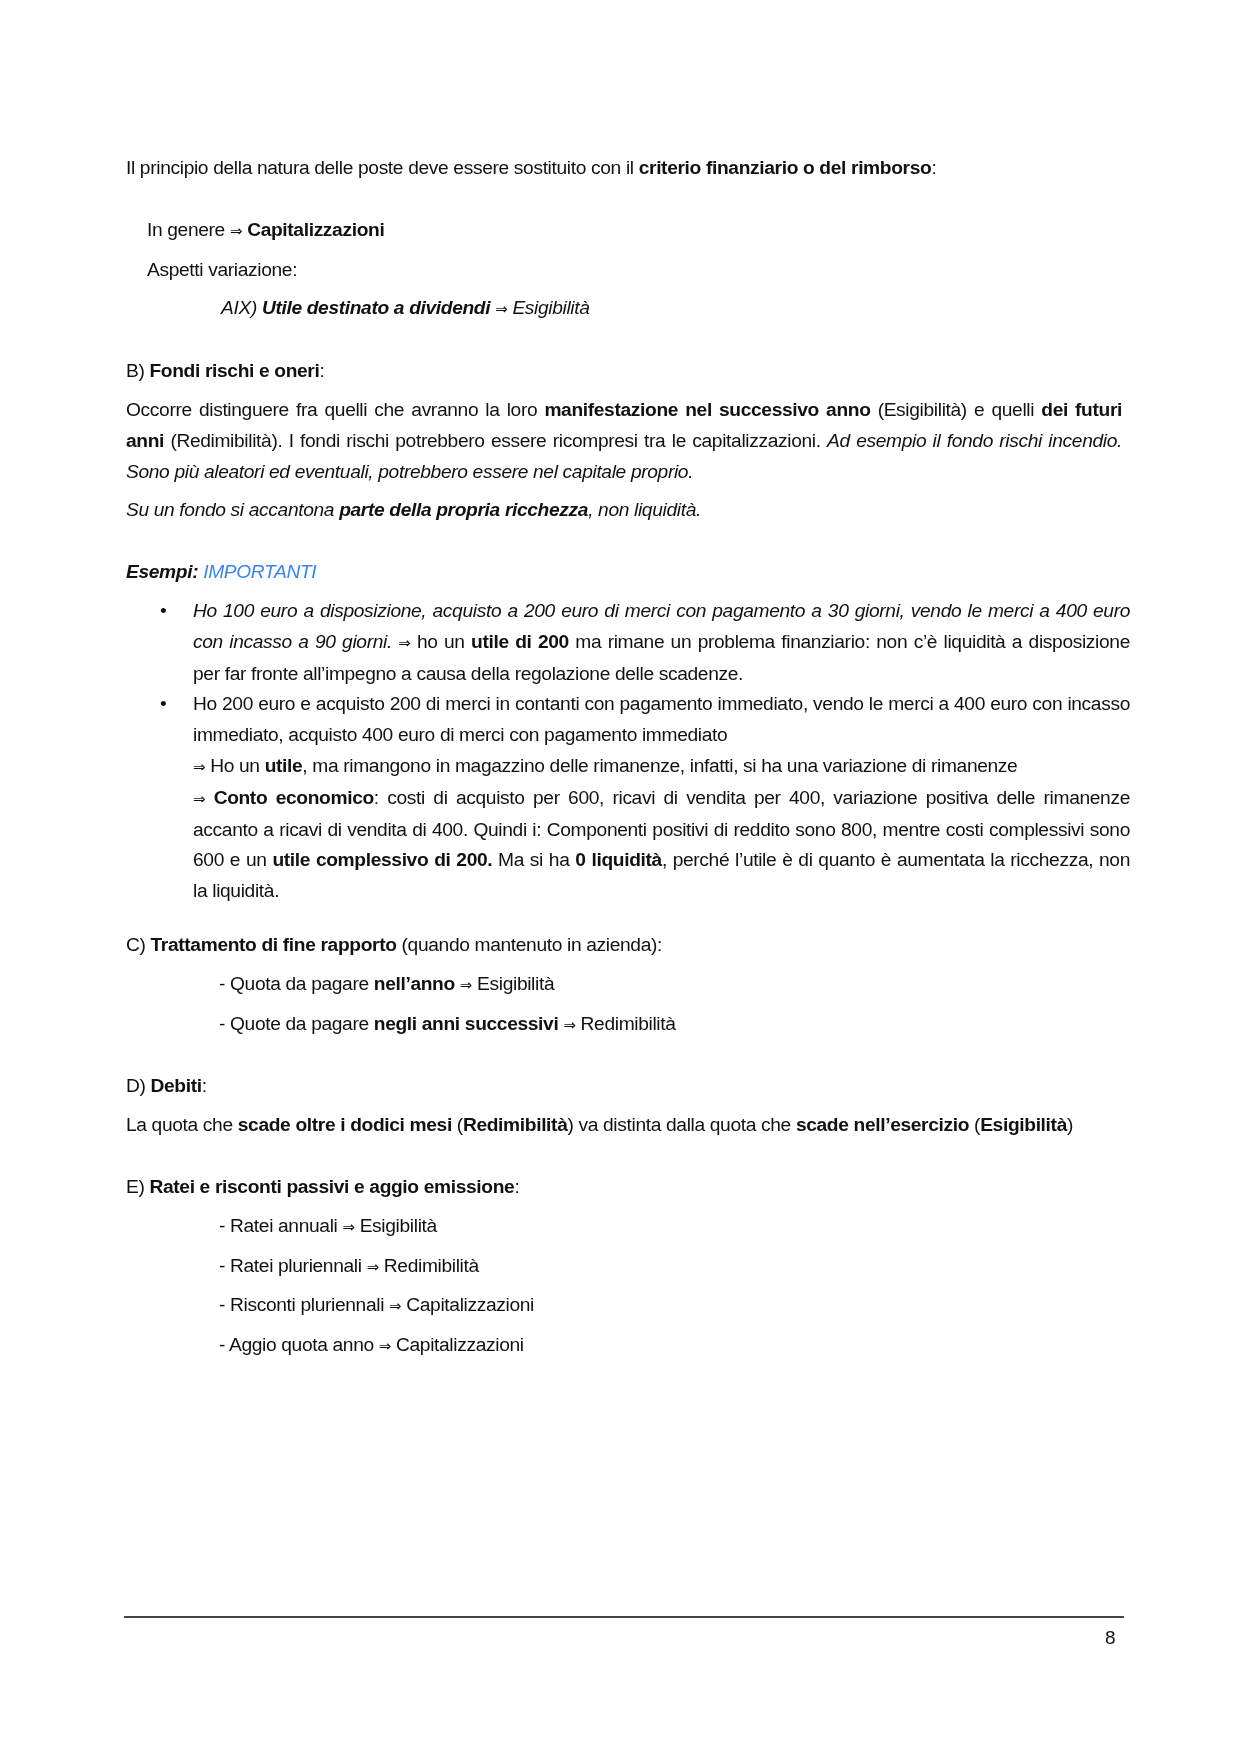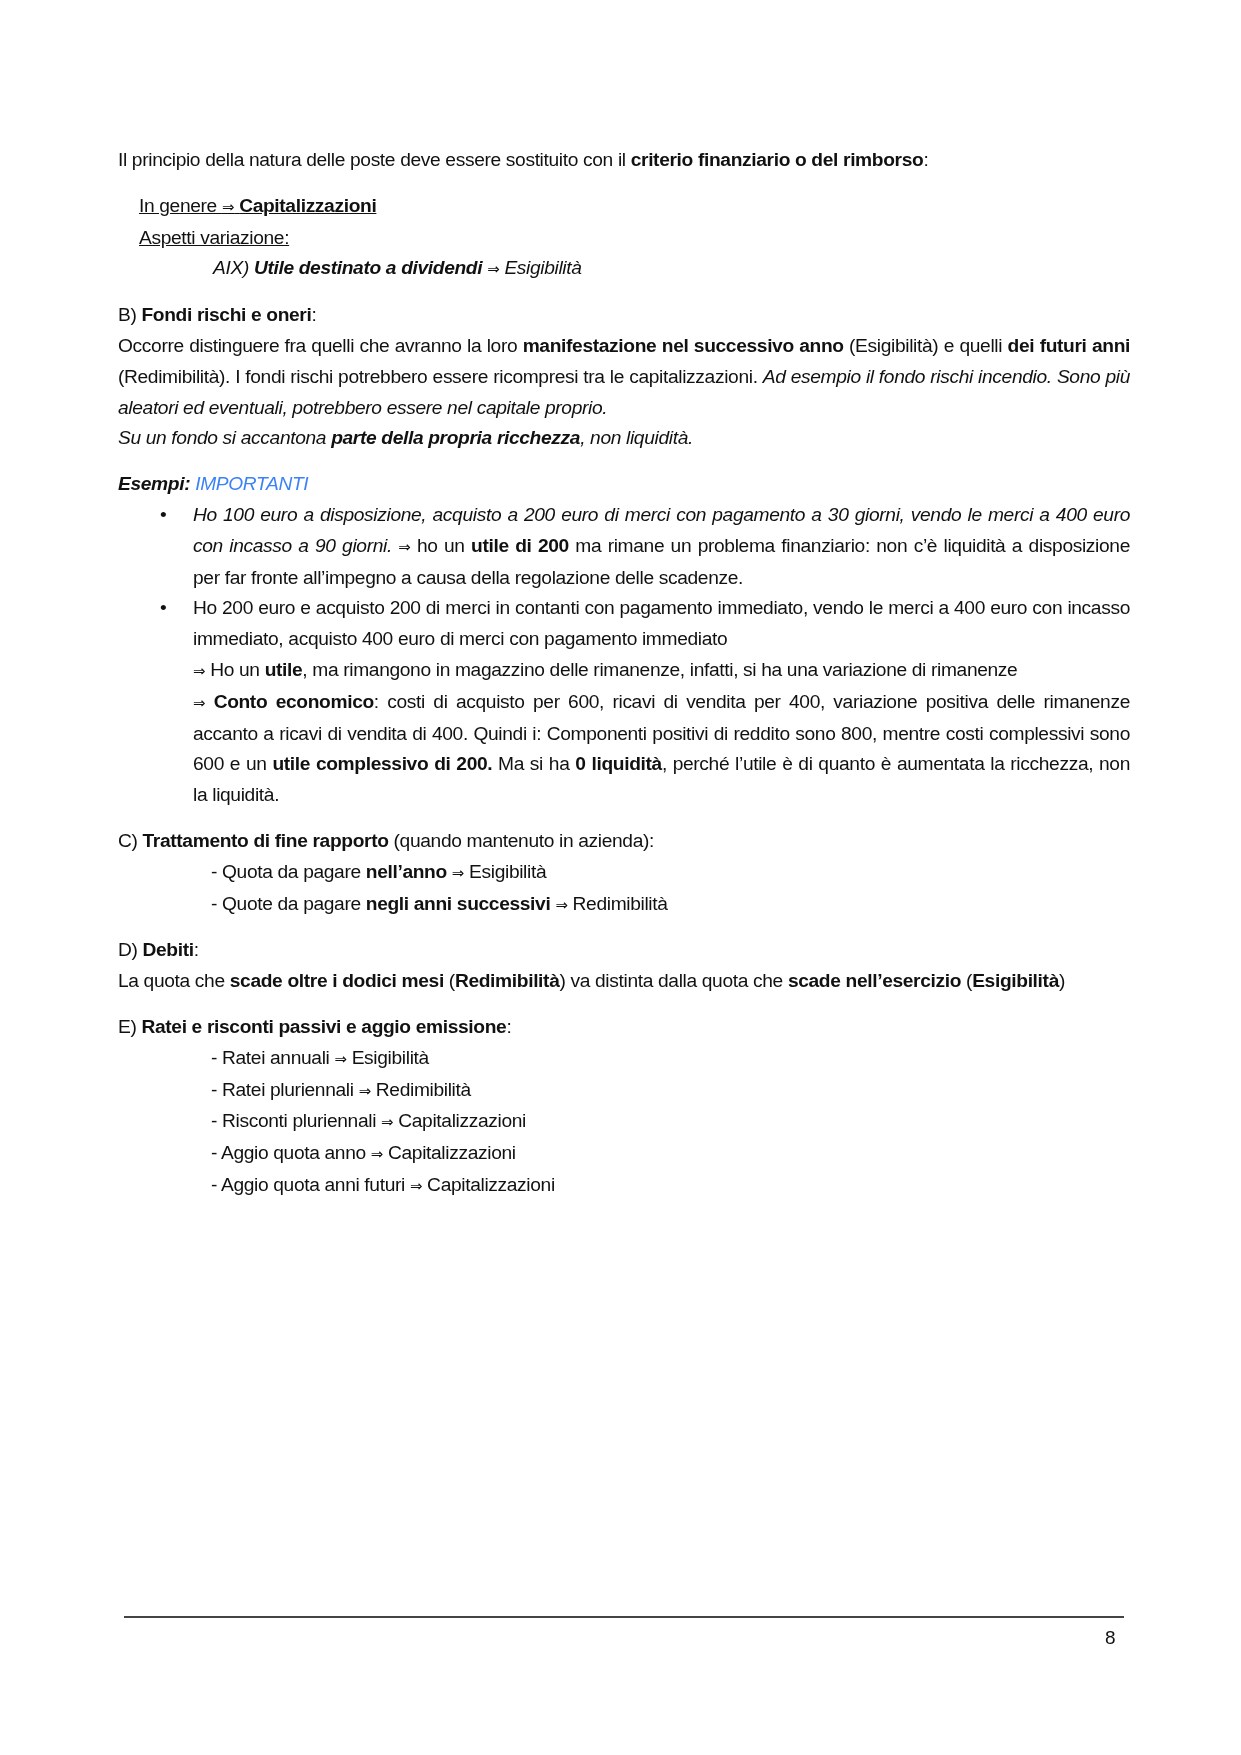--- a/index.html
+++ b/index.html
@@ -1,23 +1,23 @@
 <!DOCTYPE html>
 <html><head>
 <meta charset="utf-8">
 <style>
   html, body { margin: 0; padding: 0; background: #ffffff; }
   body { width: 1241px; height: 1755px; position: relative; overflow: hidden;
          font-family: "Liberation Sans", "DejaVu Sans", sans-serif; color: #111; }
   .page { position: absolute; left: 118px; top: 145px; width: 1012px;
           font-size: 19.2px; line-height: 30.8px; letter-spacing: -0.35px; }
-  p { margin: 0; }
+  p { margin: 8px; }
   .gap { height: 15px; }
   .just { text-align: justify; }
-  .ind1 { padding-left: 21px; text-decoration: underline; }
+  .ind1 { padding-left: 21px; }
   .ind2 { padding-left: 95px; font-style: italic; }
   .ind3 { padding-left: 93px; }
   b { font-weight: bold; }
   i { font-style: italic; }
   .red { color: #e31c1c; }
   .arrow { font-family: "DejaVu Sans", sans-serif; font-size: 15px; }
   ul.bullets { margin: 0; padding: 0; list-style: none; }
   ul.bullets li { position: relative; padding-left: 75px; text-align: justify; }
   ul.bullets li .bullet { position: absolute; left: 42px; top: 0; }
   .footer-rule { position: absolute; left: 124px; top: 1616px; width: 1000px; height: 0;
@@ -91,17 +91,16 @@
   </p>
   <div class="gap"></div>
 
   <p>
     <span>E) </span><b>Ratei e risconti passivi e aggio emissione</b><span>:</span>
   </p>
   <p class="ind3"><span>- Ratei annuali</span> <span class="arrow">⇒</span><span> Esigibilità</span></p>
   <p class="ind3"><span>- Ratei pluriennali</span> <span class="arrow">⇒</span><span> Redimibilità</span></p>
   <p class="ind3"><span>- Risconti pluriennali</span> <span class="arrow">⇒</span><span> Capitalizzazioni</span></p>
   <p class="ind3"><span>- Aggio quota anno</span> <span class="arrow">⇒</span><span> Capitalizzazioni</span></p>
-  <p class="ind3"><span>- Aggio quota anni futuri</span> <span class="arrow">⇒</span><span> Capitalizzazioni</span></p>
 </div>
 
 <div class="footer-rule"></div>
 <div class="page-number">8</div>
 
 </body></html>

